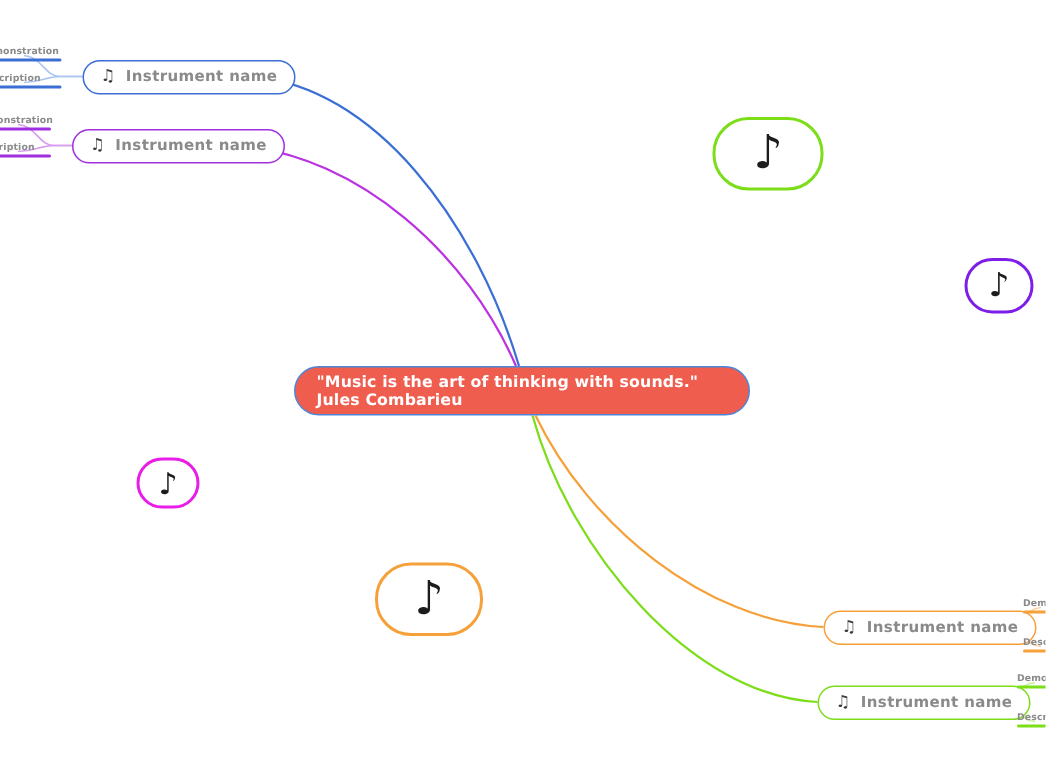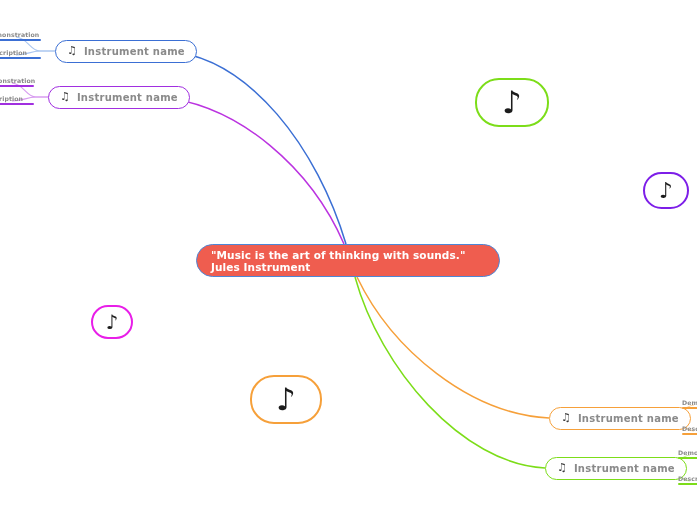--- a/index.html
+++ b/index.html
@@ -114,21 +114,21 @@
 
     <path d="M659,418 L672,418 C682,418 682,406 694,405" fill="none" stroke="#fbd4a0" stroke-width="1.1"></path>
     <path d="M659,418 L672,418 C682,418 682,430 694,431" fill="none" stroke="#fbd4a0" stroke-width="1.1"></path>
 
     <path d="M655,468 L668,468 C678,468 678,456 690,455" fill="none" stroke="#c6f09a" stroke-width="1.1"></path>
     <path d="M655,468 L668,468 C678,468 678,480 690,481" fill="none" stroke="#c6f09a" stroke-width="1.1"></path>
   </svg>
 
   <div class="center-node">
     <div class="ctext">
-      <span>"Music is the art of thinking with sounds."</span><span class="gap"></span><span>Jules Instrument</span>
+      <span>"Music is the art of thinking with sounds."</span><span class="gap"></span><span>Jules Combarieu</span>
     </div>
   </div>
 
   <div class="inst-node" style="left:55px;top:40px;border-color:#3b6fd4;">
     <span class="note-ic">♫</span>
     <span class="ilabel">Instrument name</span>
   </div>
   <div class="sub-label" style="left:-14px;top:31px;">Demonstration</div>
   <div class="sub-bar" style="left:-14px;top:39px;width:55px;background:#3b6fd4;"></div>
   <div class="sub-label" style="left:-14px;top:49px;">Description</div>

